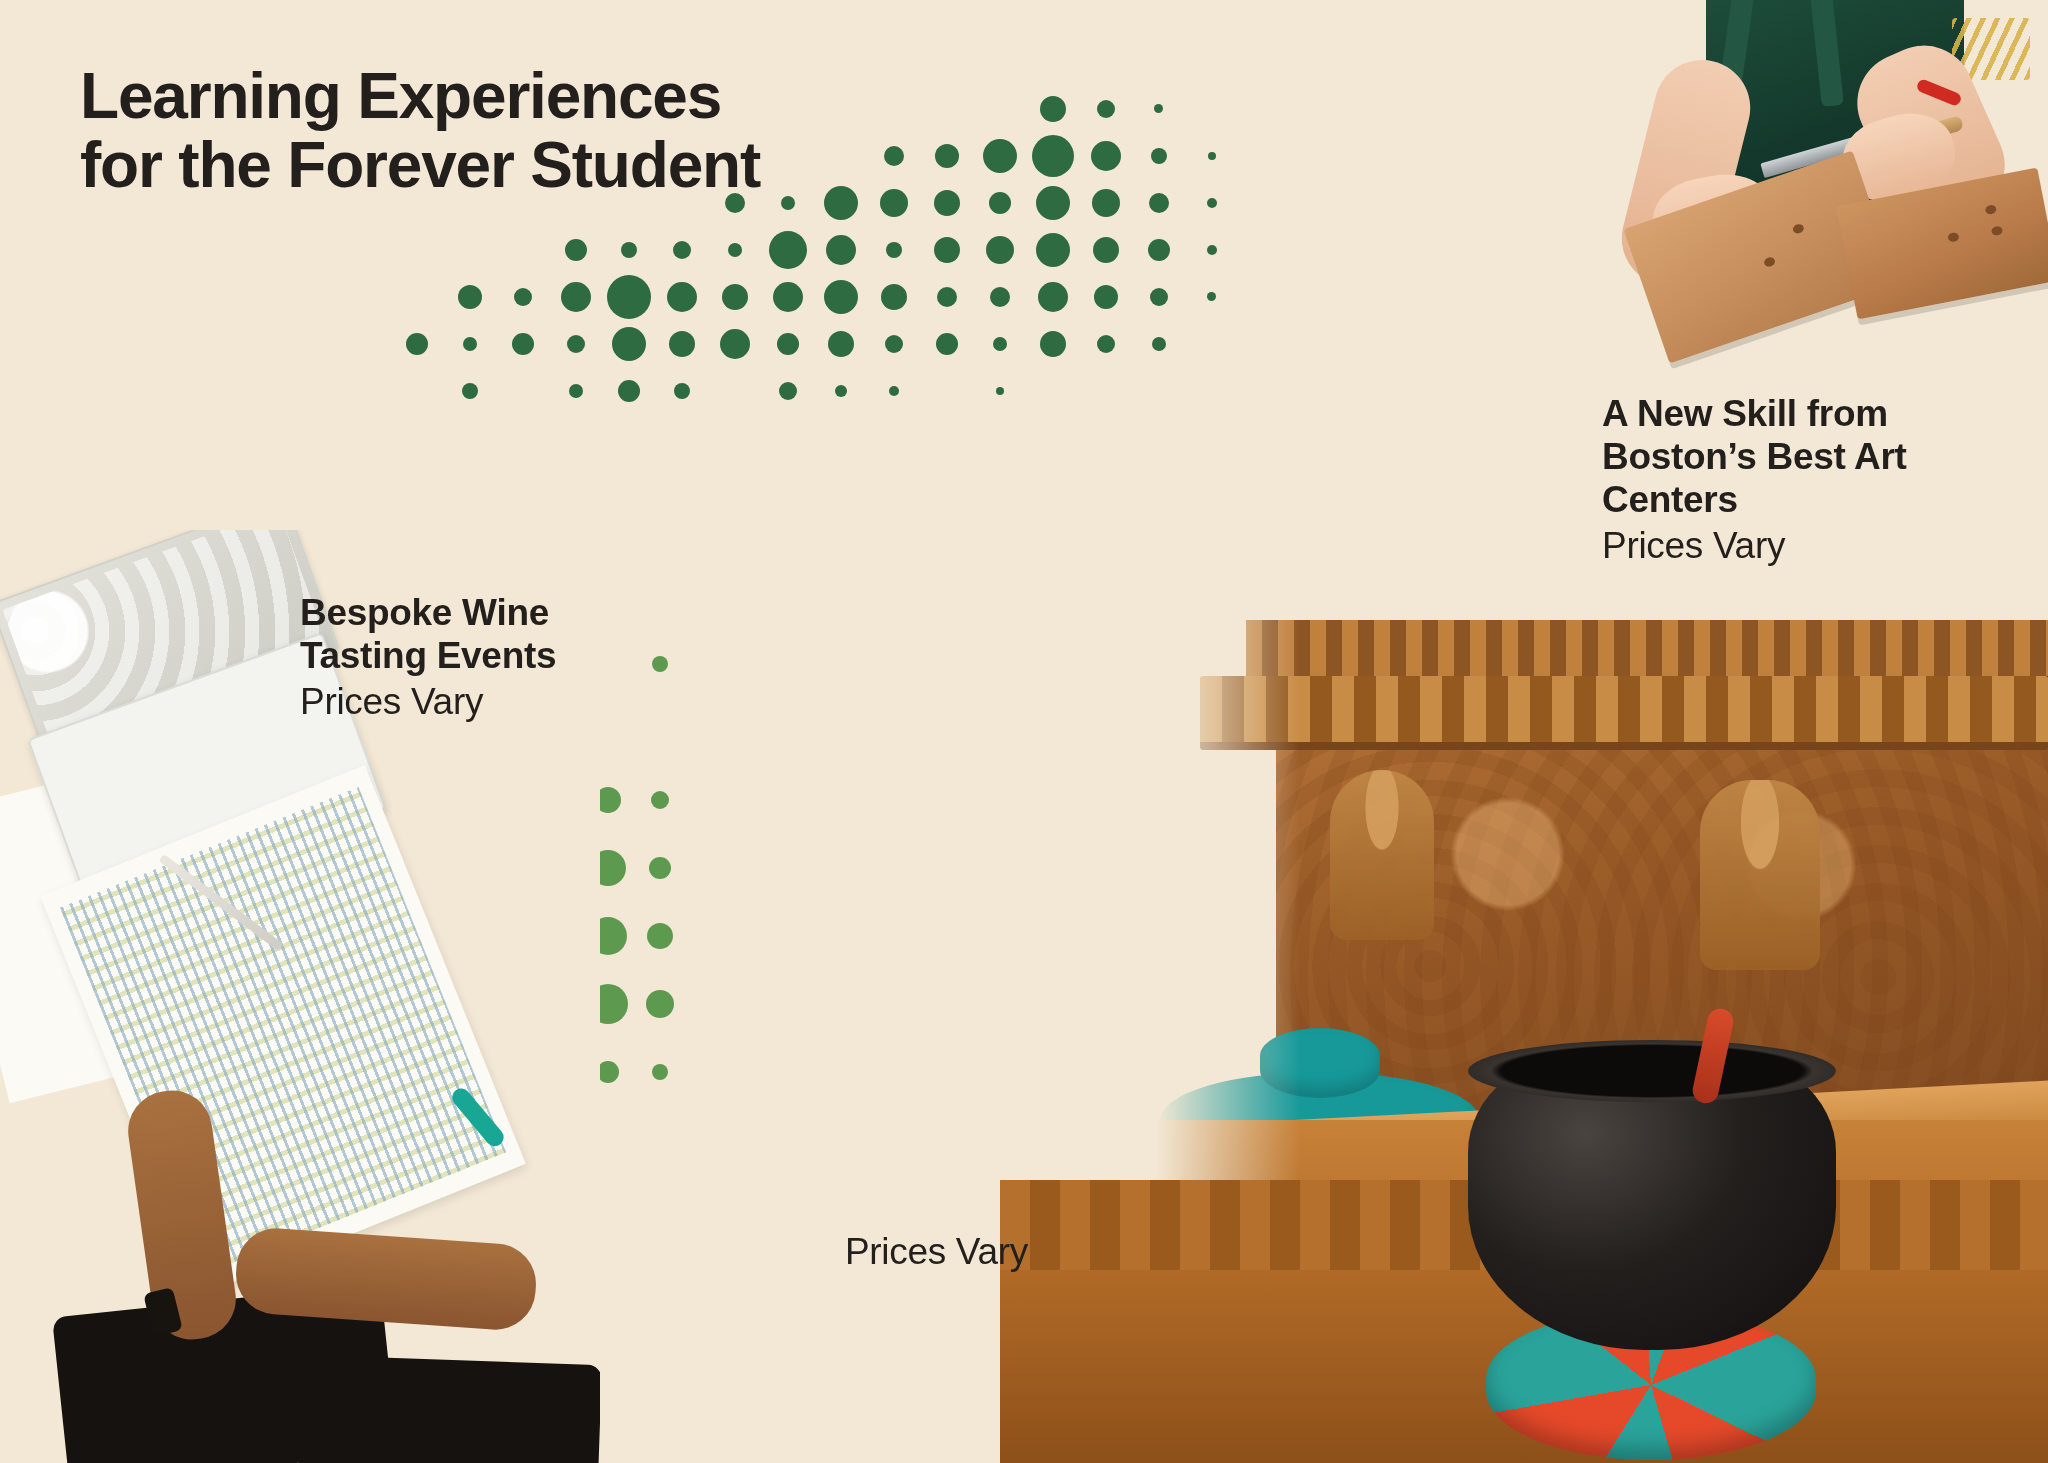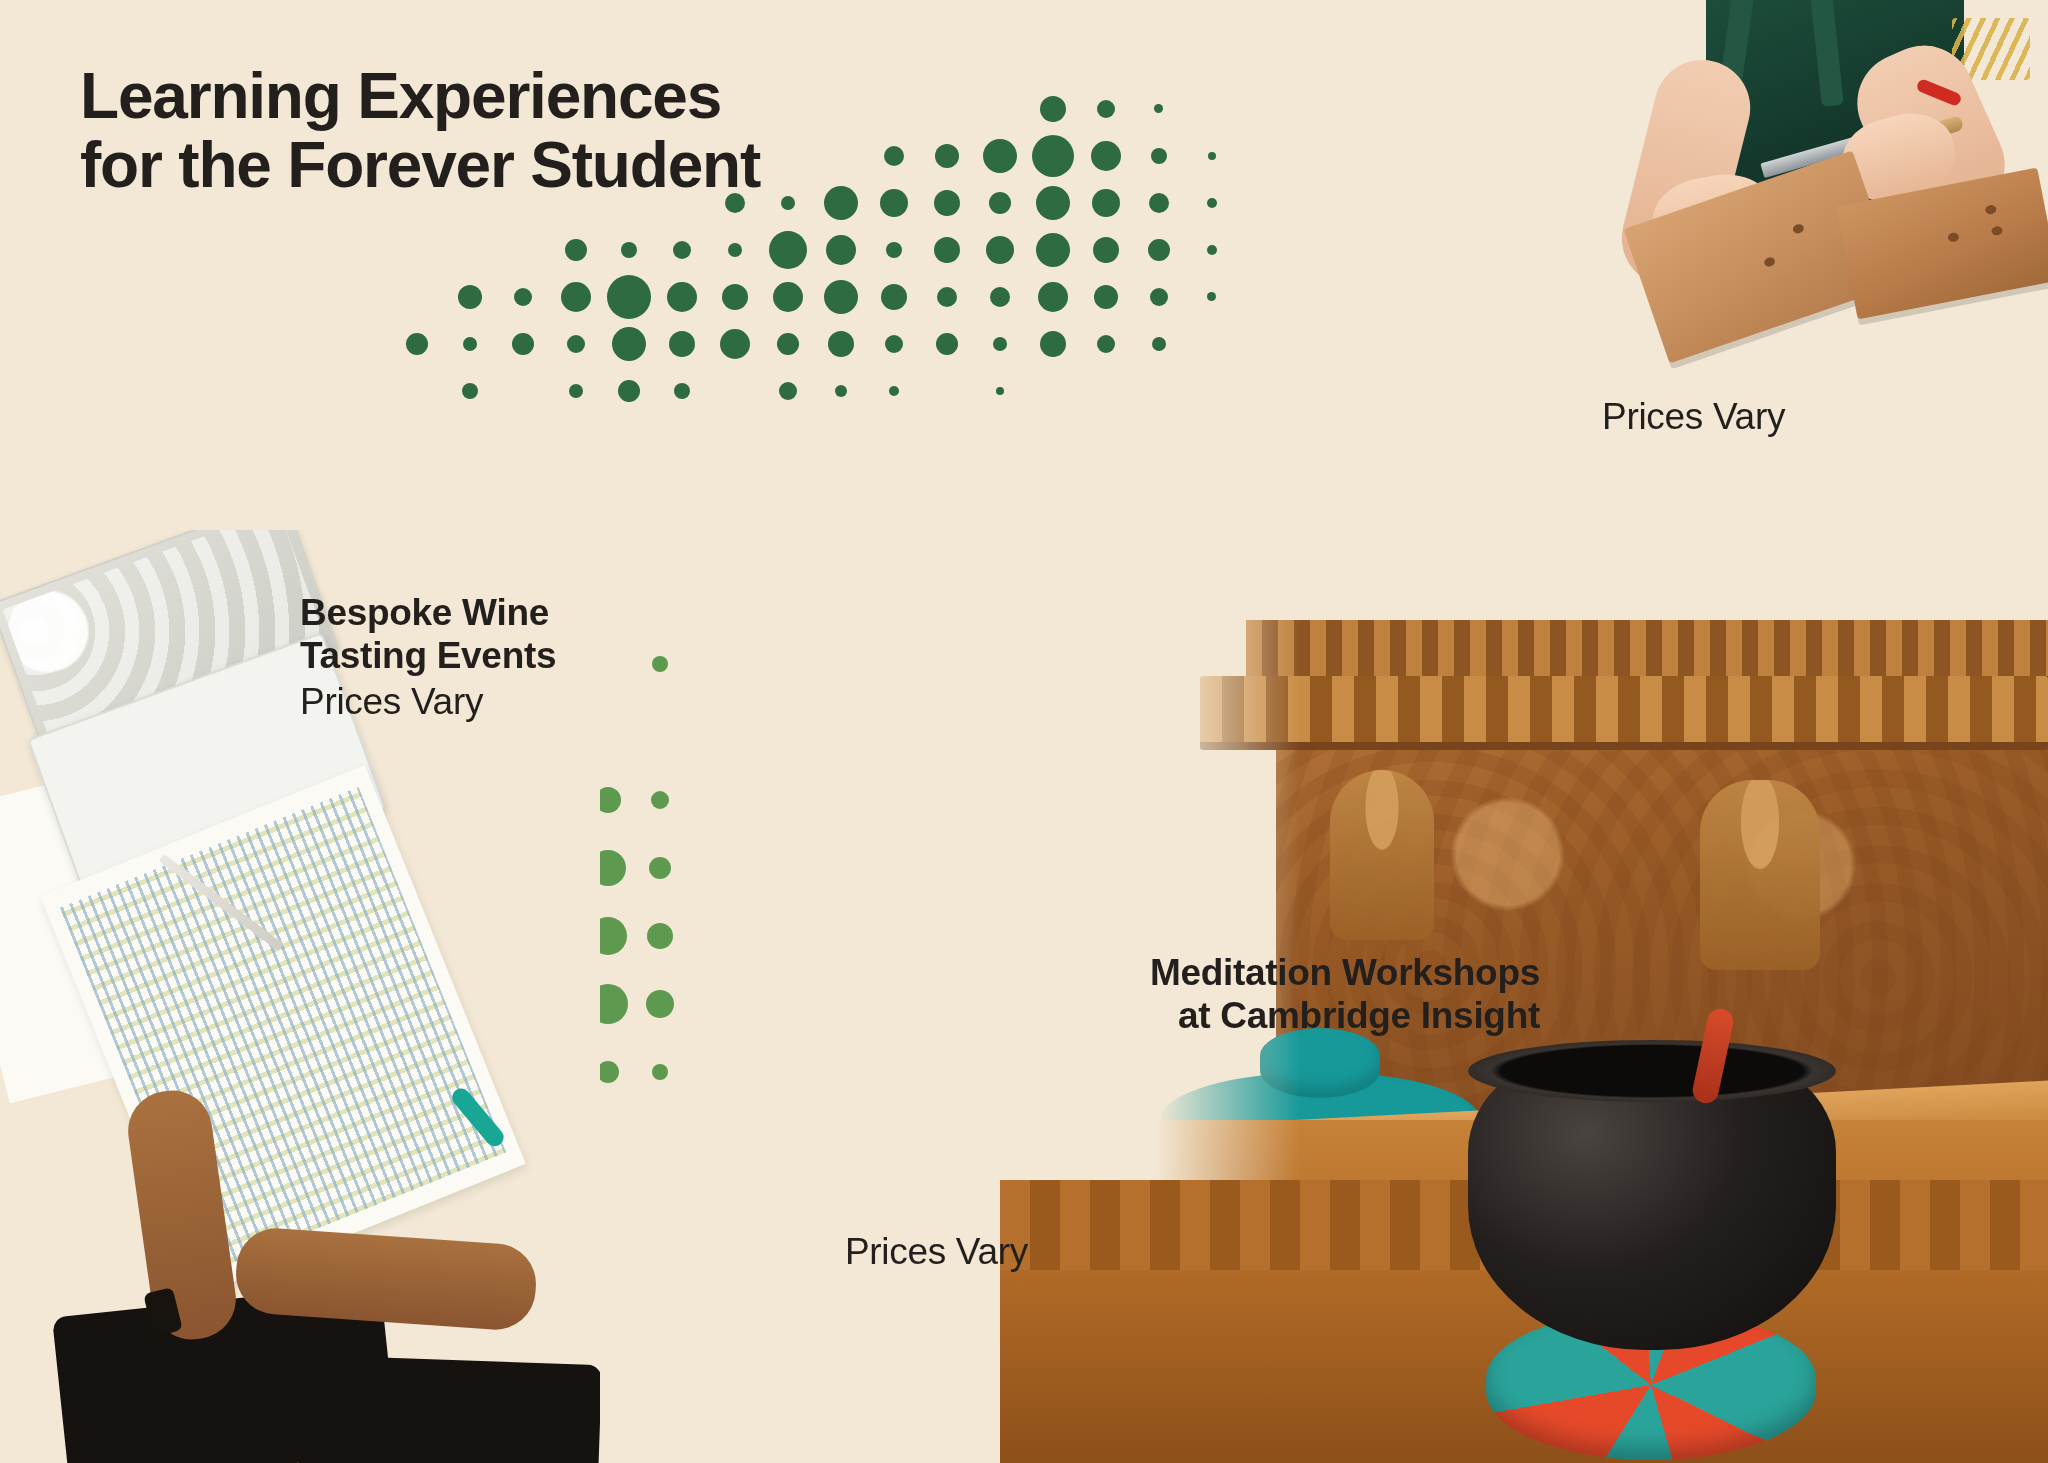--- a/index.html
+++ b/index.html
@@ -335,31 +335,32 @@
     <div class="pt-arm" style="left:140px;top:560px;width:84px;height:250px;transform:rotate(-8deg);"></div>
     <div class="pt-arm" style="left:236px;top:706px;width:300px;height:86px;transform:rotate(4deg);"></div>
     <div class="pt-watch" style="left:148px;top:760px;"></div>
     <div class="pt-pencil"></div>
   </div>
 
   <div id="page-title">Learning Experiences
 for the Forever Student</div>
 
   <div class="caption cap-right">
+    <div class="ttl">A New Skill from
+Boston’s Best Art
+Centers</div>
     <div class="price">Prices Vary</div>
   </div>
 
   <div class="caption cap-wine">
     <div class="ttl">Bespoke Wine
 Tasting Events</div>
     <div class="price">Prices Vary</div>
   </div>
 
   <div class="caption cap-med">
-    <div class="ttl">Meditation Workshops
-at Cambridge Insight</div>
   </div>
 
   <div class="caption cap-mixed">
     <div class="price">Prices Vary</div>
   </div>
 
 </div>
 
 </body></html>

